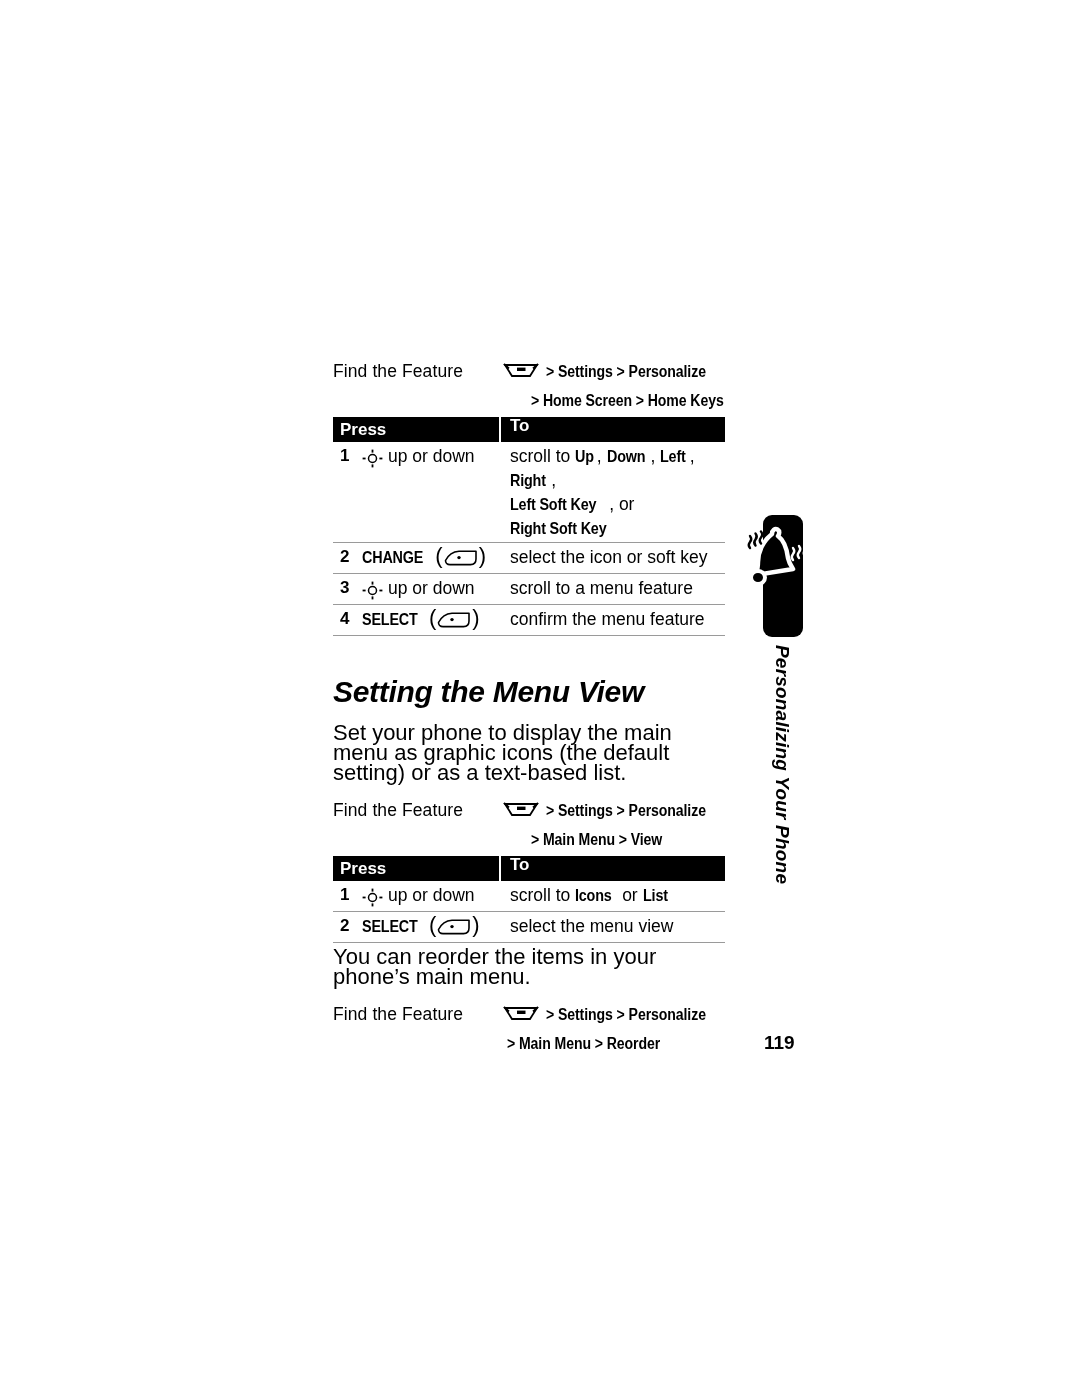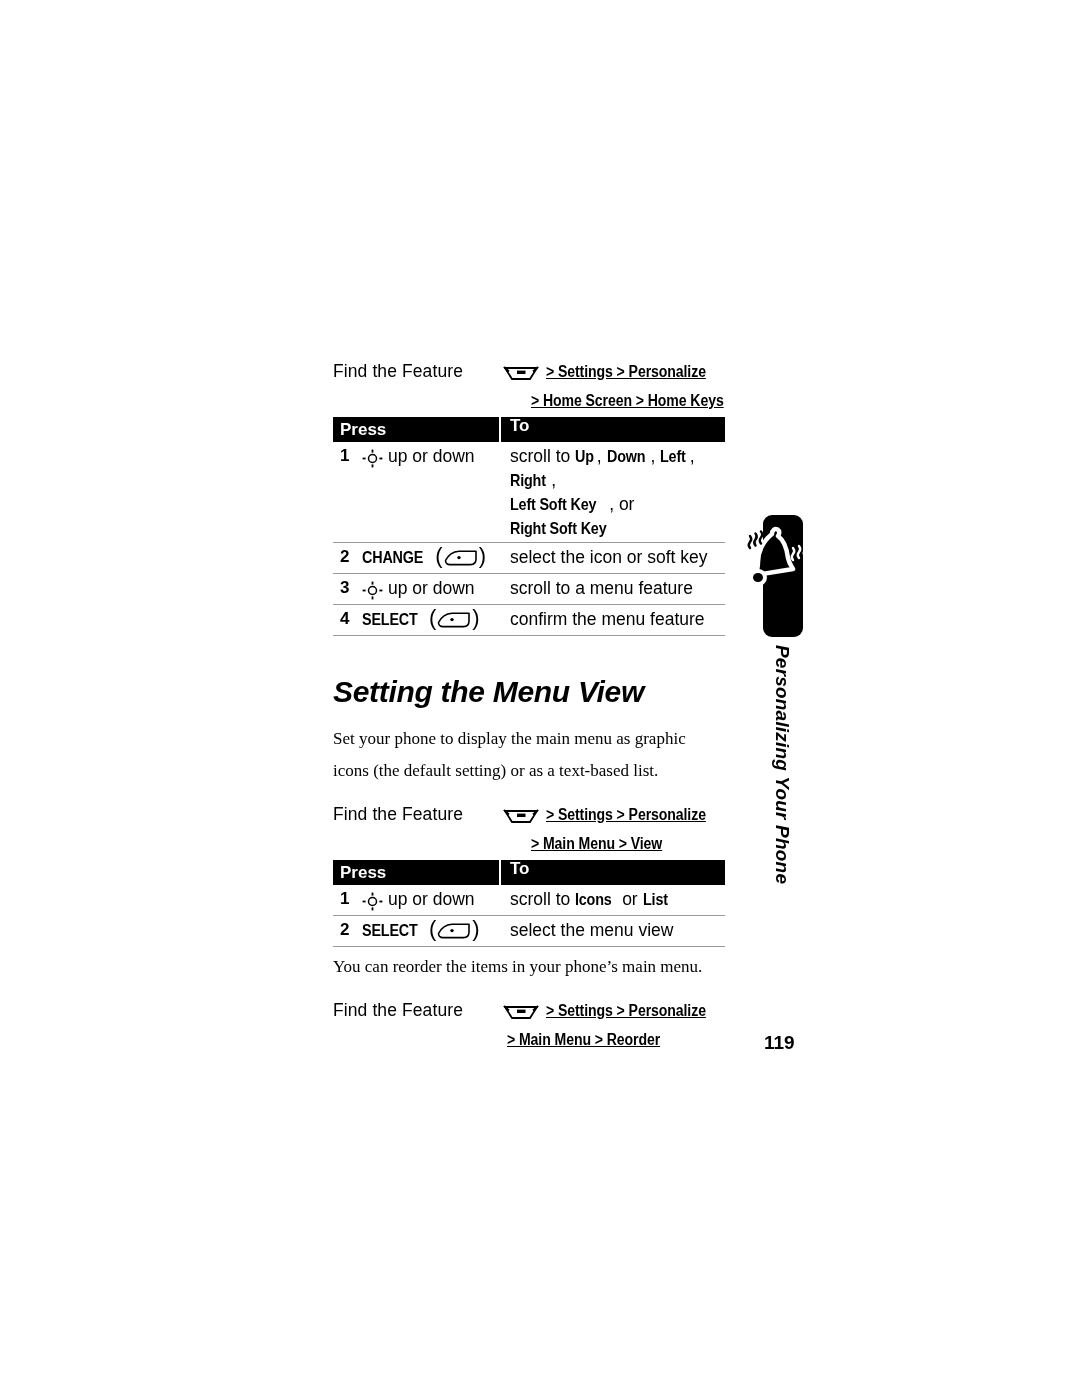--- a/index.html
+++ b/index.html
@@ -43,24 +43,22 @@
     flex: 0 0 170px;
     padding-top: 1px;
     white-space: nowrap;
   }
   .fft-path {
     flex: 1 1 auto;
     padding-top: 1px;
   }
   .fft-line {
     display: flex;
-    align-items: center;
     line-height: 21px;
     white-space: nowrap;
-    text-decoration: underline;
   }
   .fft-line.second {
     justify-content: flex-start;
     padding-left: 28px;
     margin-top: 8px;
   }
   .path-txt {
     font-size: 16px;
     font-weight: bold;
     font-stretch: condensed;
@@ -205,25 +203,24 @@
   
   h1.sect {
     font-size: 30px;
     font-weight: bold;
     font-style: italic;
     letter-spacing: -0.3px;
     margin: 39px 0 14px 0;
     line-height: 34px;
   }
   p.body {
-    font-size: 17px;
-    line-height: 32px;
+    font-size: 22px;
+    line-height: 20px;
     margin: 0 0 10px 0;
     max-width: 420px;
-    font-family: Liberation Serif, serif;
   }
 
   
   .tab {
     position: absolute;
     left: 763px;
     top: 515px;
     width: 40px;
     height: 122px;
     background: #000000;

